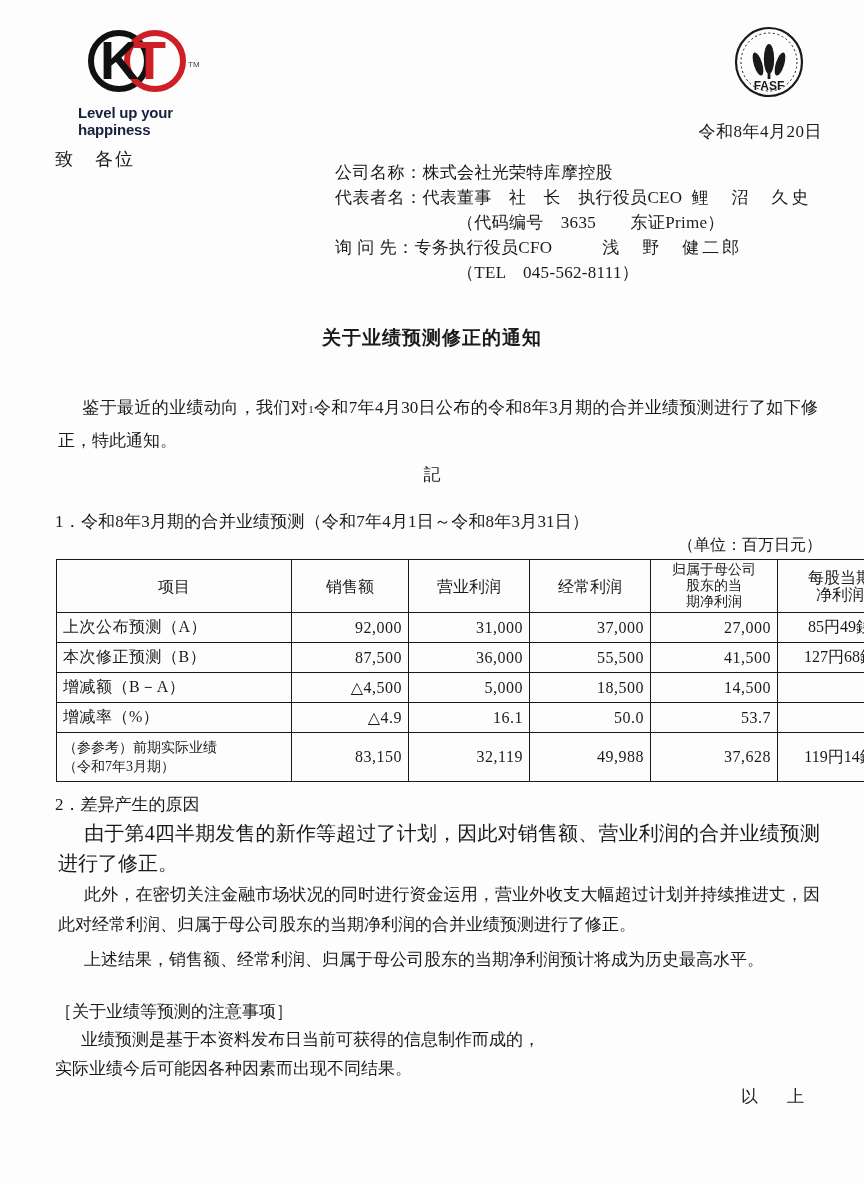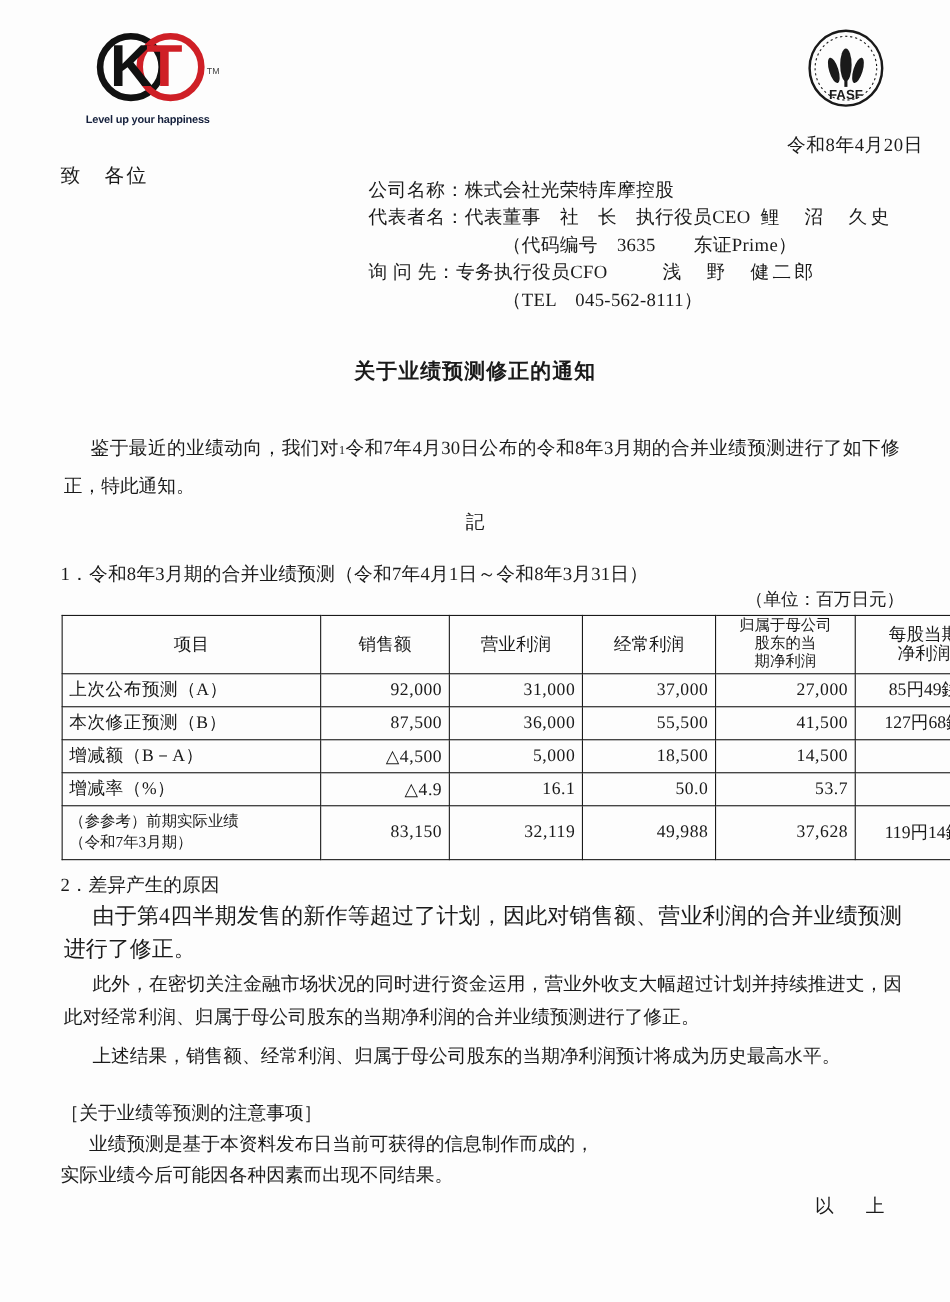--- a/index.html
+++ b/index.html
@@ -79,21 +79,21 @@
     left: 102px;
     top: 32px;
     font-family: "Liberation Sans", sans-serif;
     font-size: 8px;
     color: #444;
   }
   .kt-tagline {
     margin-top: 8px;
     font-family: "Liberation Sans", sans-serif;
     font-weight: 700;
-    font-size: 10px;
+    font-size: 15px;
     color: #16213d;
     letter-spacing: -0.2px;
   }
 
   .fasf-logo {
     position: absolute;
     left: 733px;
     top: 26px;
     width: 72px;
     height: 72px;
@@ -101,21 +101,20 @@
 
   
   .doc-date {
     position: absolute;
     left: 0;
     top: 120px;
     width: 822px;
     text-align: right;
     font-size: 17px;
     letter-spacing: 0.5px;
-    margin-left: 17px;
   }
   .addressee {
     position: absolute;
     left: 55px;
     top: 147px;
     font-size: 18px;
     letter-spacing: 2px;
   }
   .company-block {
     position: absolute;

